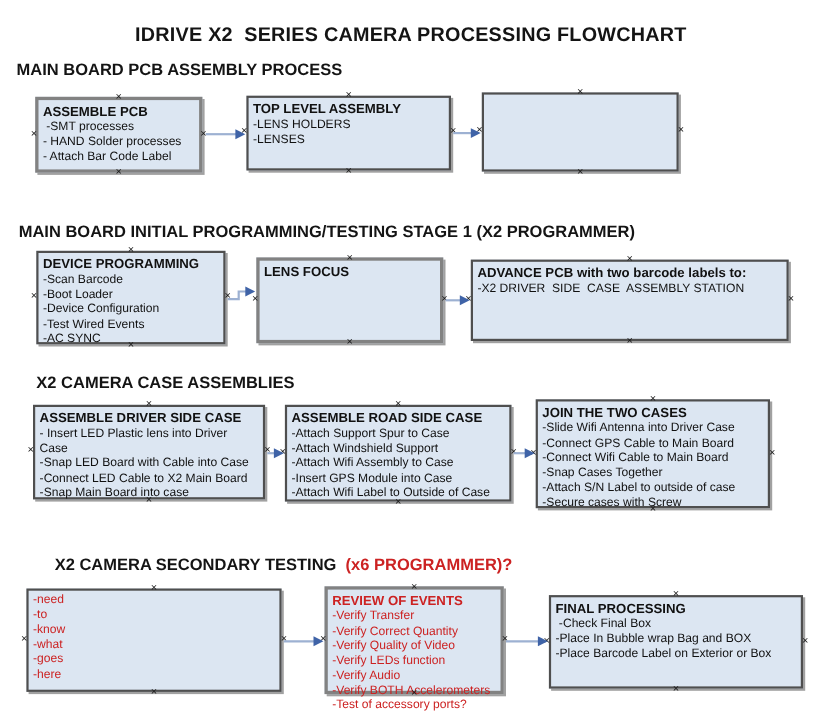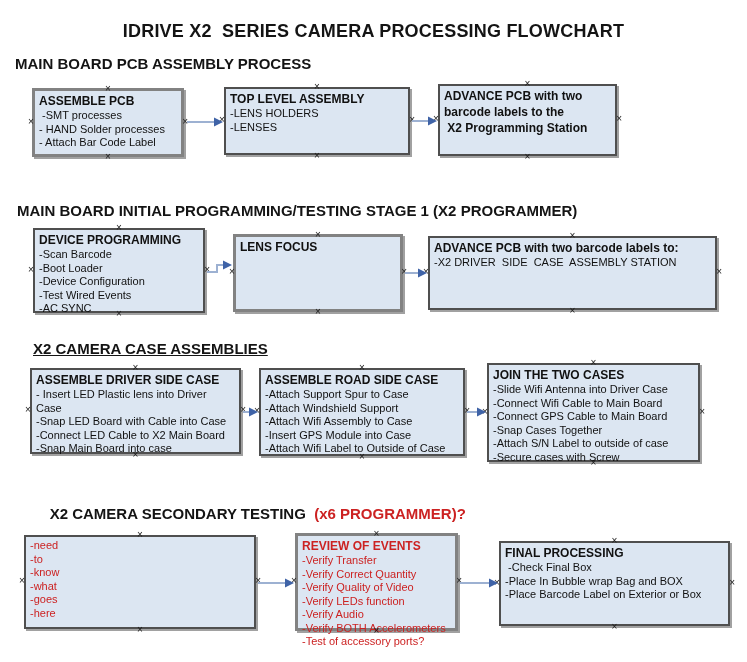--- a/index.html
+++ b/index.html
@@ -72,23 +72,20 @@
         <div class="box-item">-LENS HOLDERS</div>
         <div class="box-item">-LENSES</div>
       </div>
   <span class="handle handle-top">×</span>
       <span class="handle handle-bottom">×</span>
       <span class="handle handle-left">×</span>
       <span class="handle handle-right">×</span>
     </div>
 
   <div class="box" style="left:438px; top:84px; width:179px; height:72px;" data-frame="normal" data-tone="dark">
-    <div class="box-title">ADVANCE PCB with two
-barcode labels to the
- X2 Programming Station</div>
     <div class="box-items"></div>
   <span class="handle handle-top">×</span>
       <span class="handle handle-bottom">×</span>
       <span class="handle handle-left">×</span>
       <span class="handle handle-right">×</span>
     </div>
 
   <div class="section-heading" style="left:17px; top:202px;">MAIN BOARD INITIAL PROGRAMMING/TESTING STAGE 1 (X2 PROGRAMMER)</div>
 
   <div class="box" style="left:33px; top:228px; width:172px; height:85px;" data-frame="normal" data-tone="dark">
@@ -118,21 +115,21 @@
     <div class="box-title">ADVANCE PCB with two barcode labels to:</div>
     <div class="box-items">
         <div class="box-item">-X2 DRIVER  SIDE  CASE  ASSEMBLY STATION</div>
       </div>
   <span class="handle handle-top">×</span>
       <span class="handle handle-bottom">×</span>
       <span class="handle handle-left">×</span>
       <span class="handle handle-right">×</span>
     </div>
 
-  <div class="section-heading" style="left:33px; top:340px;text-decoration:underline;">X2 CAMERA CASE ASSEMBLIES</div>
+  <div class="section-heading" style="left:33px; top:340px;">X2 CAMERA CASE ASSEMBLIES</div>
 
   <div class="box" style="left:30px; top:368px; width:211px; height:86px;" data-frame="normal" data-tone="dark">
     <div class="box-title">ASSEMBLE DRIVER SIDE CASE</div>
     <div class="box-items">
         <div class="box-item">- Insert LED Plastic lens into Driver Case</div>
         <div class="box-item">-Snap LED Board with Cable into Case</div>
         <div class="box-item">-Connect LED Cable to X2 Main Board</div>
         <div class="box-item">-Snap Main Board into case</div>
       </div>
   <span class="handle handle-top">×</span>
@@ -153,22 +150,22 @@
   <span class="handle handle-top">×</span>
       <span class="handle handle-bottom">×</span>
       <span class="handle handle-left">×</span>
       <span class="handle handle-right">×</span>
     </div>
 
   <div class="box" style="left:487px; top:363px; width:213px; height:99px;" data-frame="normal" data-tone="dark">
     <div class="box-title">JOIN THE TWO CASES</div>
     <div class="box-items">
         <div class="box-item">-Slide Wifi Antenna into Driver Case</div>
+        <div class="box-item">-Connect GPS Cable to Main Board</div>
         <div class="box-item">-Connect Wifi Cable to Main Board</div>
-        <div class="box-item">-Connect GPS Cable to Main Board</div>
         <div class="box-item">-Snap Cases Together</div>
         <div class="box-item">-Attach S/N Label to outside of case</div>
         <div class="box-item">-Secure cases with Screw</div>
       </div>
   <span class="handle handle-top">×</span>
       <span class="handle handle-bottom">×</span>
       <span class="handle handle-left">×</span>
       <span class="handle handle-right">×</span>
     </div>
 

